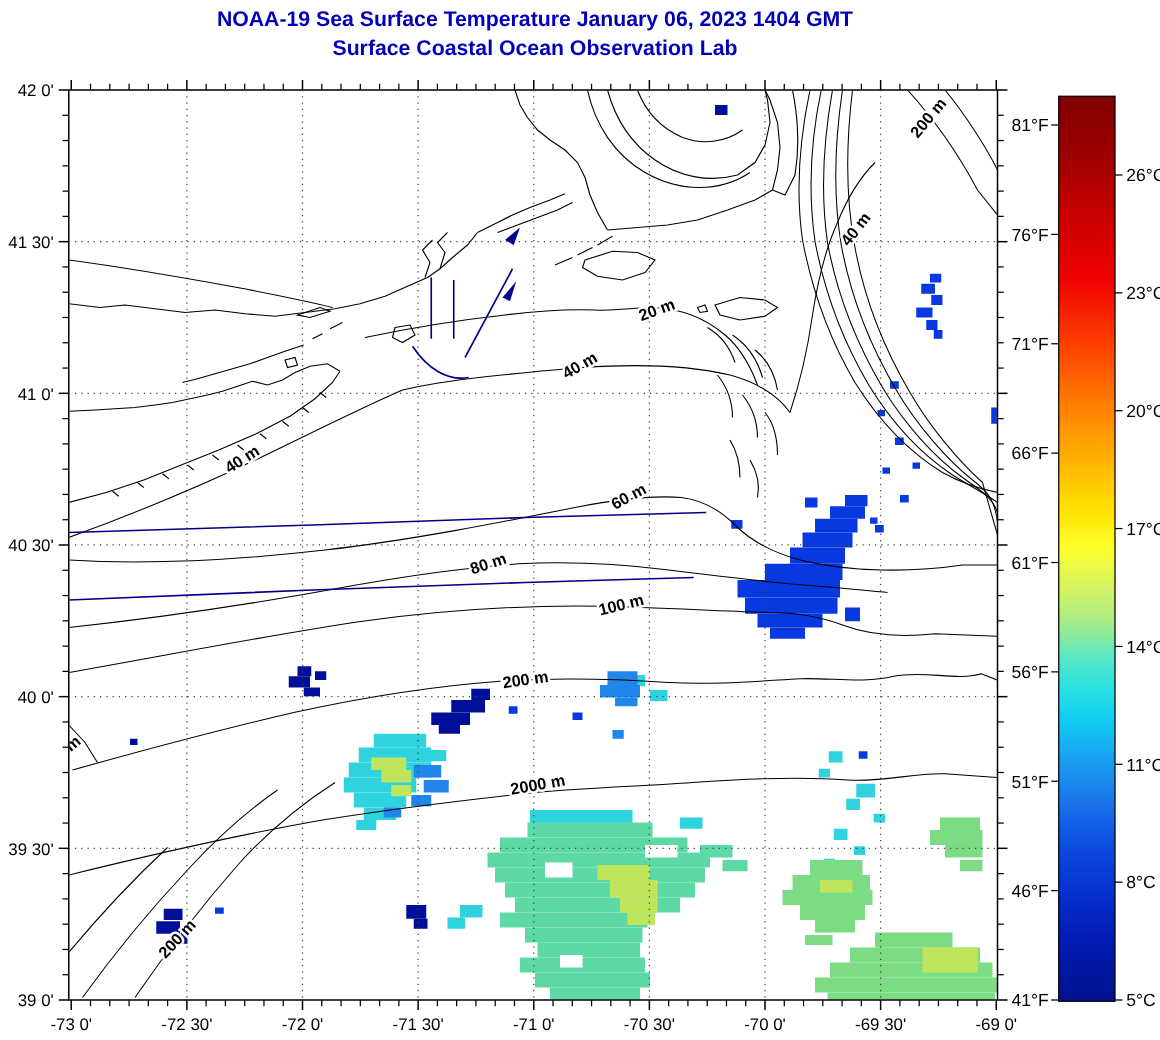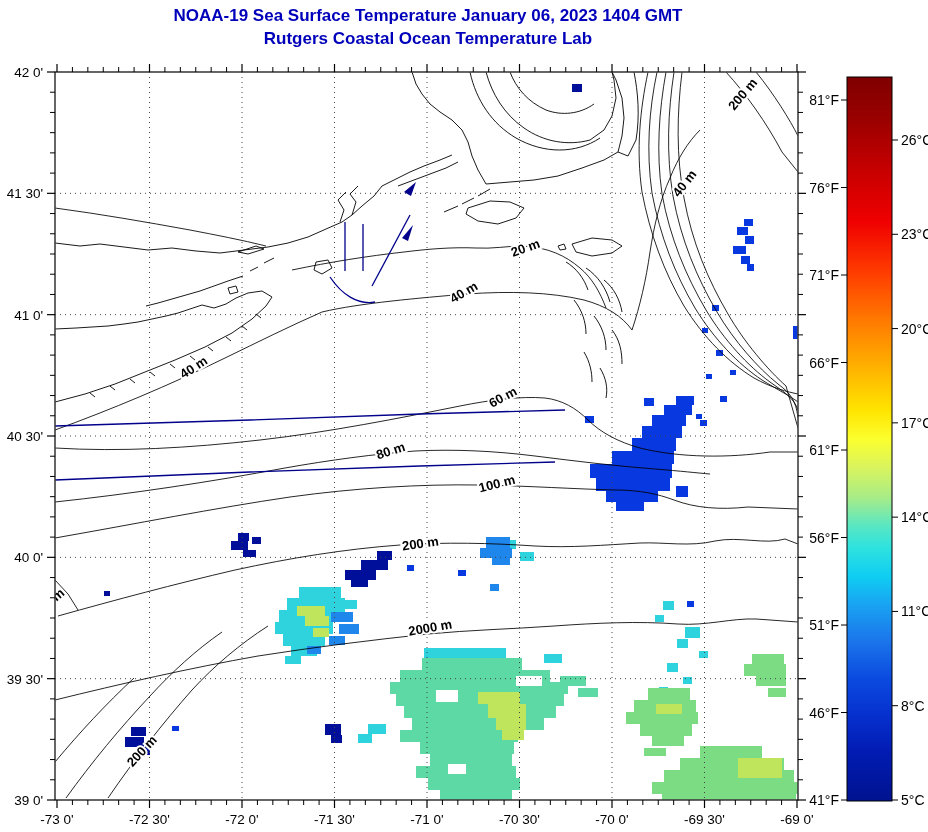--- a/index.html
+++ b/index.html
@@ -8,21 +8,21 @@
   .title-line1{font-size:17px;line-height:24px;}
   .title-line2{font-size:17px;line-height:22px;}
   svg text{font-family:"Liberation Sans",sans-serif;}
 </style>
 </head>
 <body>
 
 <div class="page">
   <div class="title-block">
     <div class="title-line1">NOAA-19 Sea Surface Temperature January 06, 2023 1404 GMT</div>
-    <div class="title-line2">Rutgers Coastal Ocean Temperature Lab</div>
+    <div class="title-line2">Surface Coastal Ocean Observation Lab</div>
   </div>
   <svg id="map-svg" width="928" height="832" viewBox="0 0 928 832">
       <defs>
         <clipPath id="plotclip">
           <rect x="55.5" y="72.5" width="742" height="727"></rect>
         </clipPath>
         <linearGradient id="cbgrad" x1="0" y1="0" x2="0" y2="1">
           <stop offset="0" stop-color="#7f0000"></stop>
           <stop offset="0.06" stop-color="#9b0000"></stop>
           <stop offset="0.13" stop-color="#c80000"></stop>

